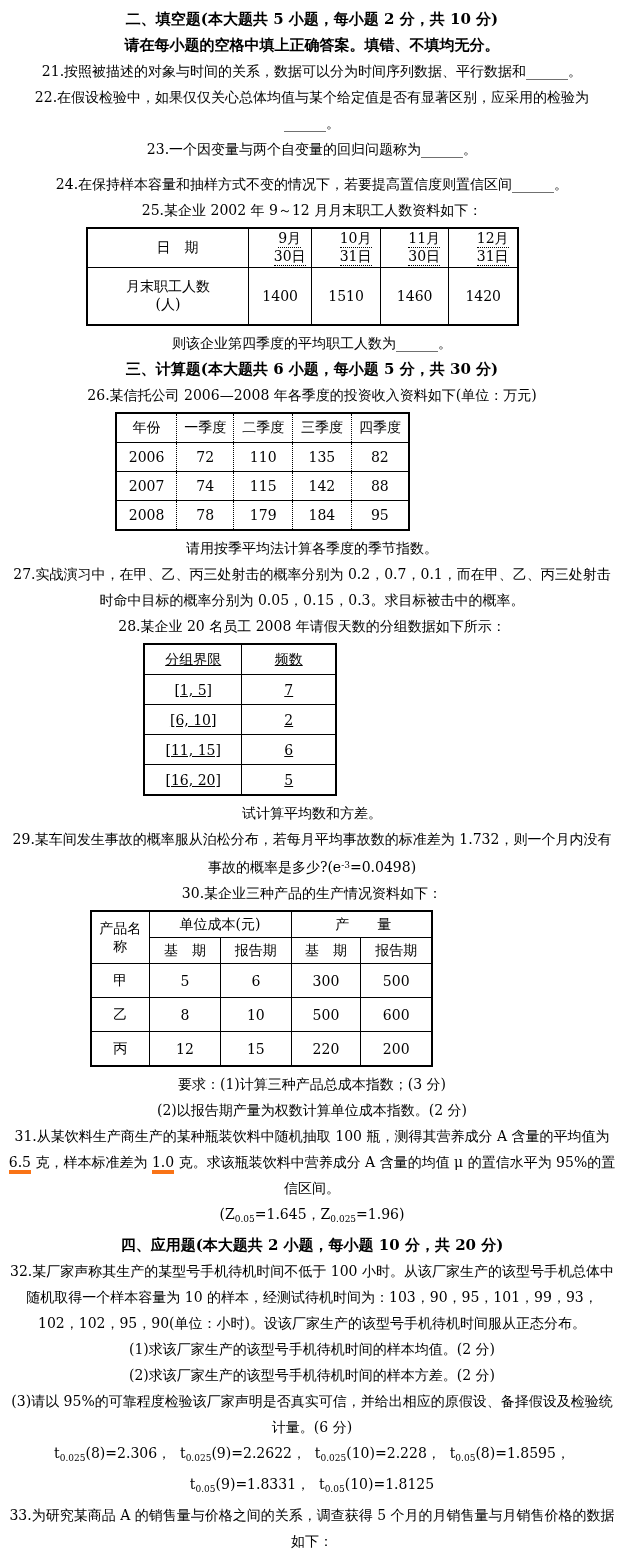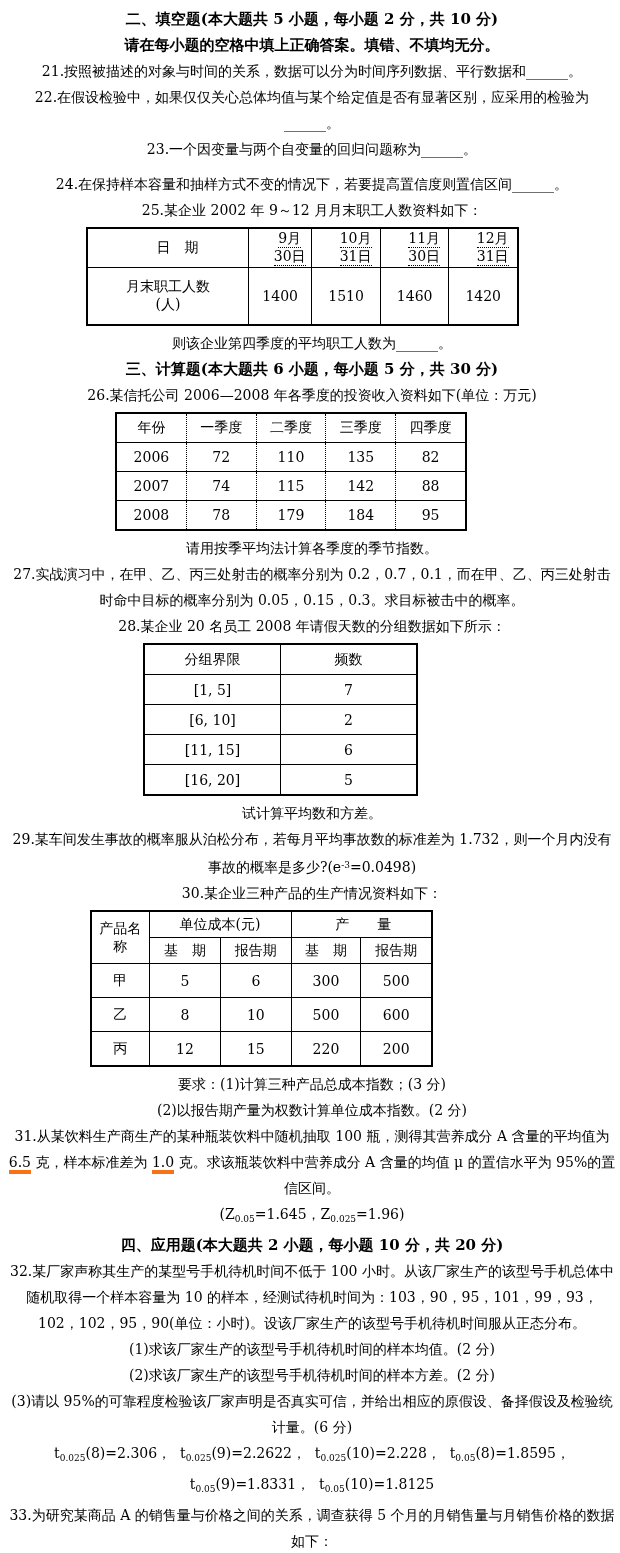--- a/index.html
+++ b/index.html
@@ -15,24 +15,24 @@
   .gap-top{margin-top:9px;}
   table{border-collapse:collapse;border:2px solid #000;margin:4px 0;}
   td{border:1px solid #000;text-align:center;padding:1px 2px;font-size:14px;}
   
   .t25{margin-left:78px;width:433px;}
   .t25 .c0{width:137px;}
   .t25 .hrow td{height:25px;padding-left:21px;}
   .t25 .vrow td{height:54px;}
   .date-u{border-bottom:1px dotted #000;padding-bottom:1px;}
   
-  .t26{margin-left:107px;width:352px;padding-left:48px;}
+  .t26{margin-left:107px;width:295px;padding-left:48px;}
   .t26 td{border-top:1px solid #000;border-bottom:1px solid #000;border-left:1px dotted #000;border-right:1px dotted #000;height:26px;width:59px;}
   
-  .t28{margin-left:135px;width:275px;}
+  .t28{margin-left:135px;width:194px;text-decoration:underline;}
   .t28 td{height:27px;width:118px;}
   
   .t30{margin-left:82px;width:343px;}
   .t30 .hc td{height:23px;}
   .t30 .dr td{height:31px;}
   
   .t33{margin-left:76px;width:353px;}
   .t33 td{height:26px;}
   .t33 .c0{width:118px;}
   .t33 .cn{width:47px;}

